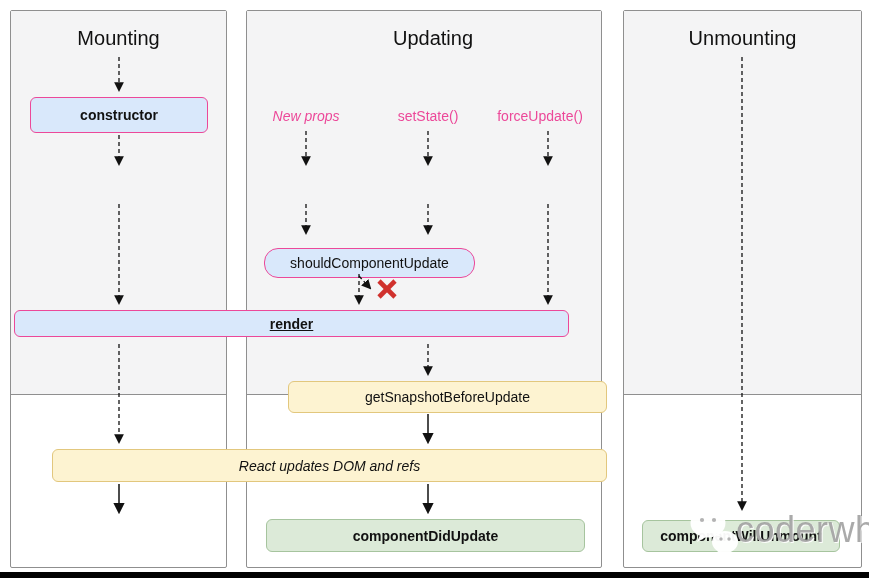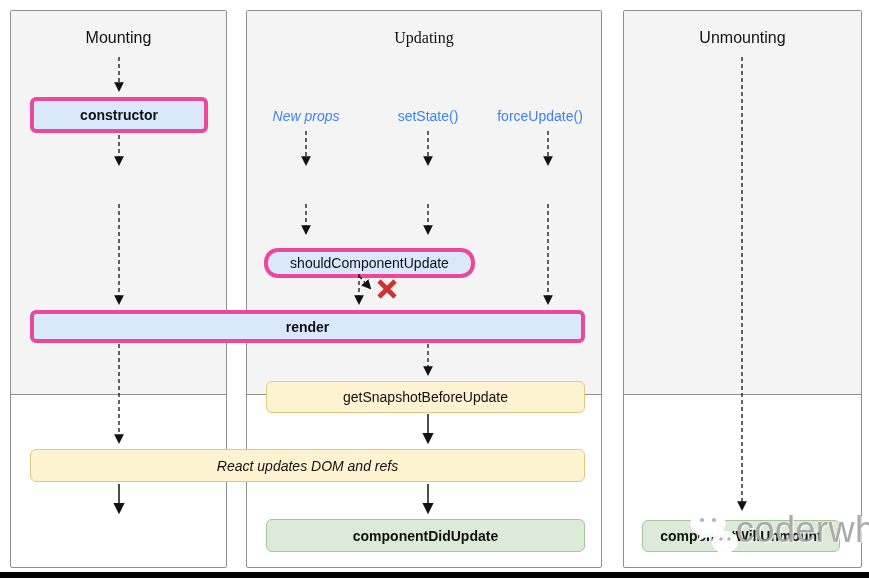--- a/index.html
+++ b/index.html
@@ -9,36 +9,36 @@
   }
   .panel{
     position:absolute;top:10px;height:558px;box-sizing:border-box;
     border:1px solid #8f8f8f;border-radius:2px;background:#fff;
   }
   .panel-gray{
     position:absolute;left:0;right:0;top:0;height:383px;
     background:#f4f4f5;border-bottom:1px solid #8f8f8f;
   }
   .col-title{
-    position:absolute;top:24px;font-size:16px;line-height:28px;
+    position:absolute;top:24px;font-size:20px;line-height:28px;
     text-align:center;color:#111;z-index:3;
   }
   .trigger{
     position:absolute;top:106px;height:20px;line-height:20px;width:140px;
-    text-align:center;font-size:14px;color:#3b82f6;z-index:3;
+    text-align:center;font-size:14px;color:#ec4899;z-index:3;
   }
   .italic{font-style:italic;}
   .bold{font-weight:bold;}
   .box{
     position:absolute;box-sizing:border-box;border-radius:6px;z-index:4;
     display:flex;align-items:center;justify-content:center;
     font-size:14px;color:#111;
   }
-  .box.blue{background:#d9e8fb;border:4px solid #ec4899;}
-  .box.yellow{background:#fdf3d1;border:1px solid #e2c77d;}
+  .box.blue{background:#d9e8fb;border:1px solid #ec4899;}
+  .box.yellow{background:#fdf3d1;border:1px solid #e2c77d;margin-left:22px;}
   .box.green{background:#dcead8;border:1px solid #a6c49e;}
   #arrow-layer{position:absolute;left:0;top:0;z-index:6;pointer-events:none;}
   .watermark{position:absolute;left:688px;top:506px;width:170px;height:54px;z-index:8;}
   .wm-text{
     position:absolute;left:48px;top:9px;font-size:36px;line-height:30px;
     color:rgba(158,158,158,0.88);text-shadow:1px 1px 0 rgba(255,255,255,0.9);
     letter-spacing:0.5px;
   }
   .bottom-bar{position:absolute;left:0;top:572px;width:869px;height:6px;background:#000;z-index:9;}
 </style>
@@ -51,33 +51,33 @@
     <div class="panel-gray"></div>
   </div>
   <div class="panel" style="left:246px;width:356px;">
     <div class="panel-gray"></div>
   </div>
   <div class="panel" style="left:623px;width:239px;">
     <div class="panel-gray"></div>
   </div>
 
   <div class="col-title" style="left:10px;width:217px;">Mounting</div>
-  <div class="col-title" style="left:246px;width:356px;font-family:Liberation Serif, serif;">Updating</div>
+  <div class="col-title" style="left:255px;width:356px;">Updating</div>
   <div class="col-title" style="left:623px;width:239px;">Unmounting</div>
 
   <div class="trigger italic" style="left:236px;">New props</div>
   <div class="trigger" style="left:358px;">setState()</div>
   <div class="trigger" style="left:470px;">forceUpdate()</div>
 
   <div class="box blue bold" style="left:30px;top:97px;width:178px;height:36px;">constructor</div>
 
 
   <div class="box blue" style="left:264px;top:248px;width:211px;height:30px;border-radius:14px;">shouldComponentUpdate</div>
 
-  <div class="box blue bold" style="left:30px;top:310px;width:555px;height:33px;">render</div>
+  <div class="box blue bold" style="left:14px;top:310px;width:555px;height:27px;text-decoration:underline;">render</div>
 
   <div class="box yellow" style="left:266px;top:381px;width:319px;height:32px;">getSnapshotBeforeUpdate</div>
 
   <div class="box yellow italic" style="left:30px;top:449px;width:555px;height:33px;">React updates DOM and refs</div>
 
 
   <div class="box green bold" style="left:266px;top:519px;width:319px;height:33px;">componentDidUpdate</div>
 
   <div class="box green bold" style="left:642px;top:520px;width:198px;height:32px;">componentWillUnmount</div>
 

